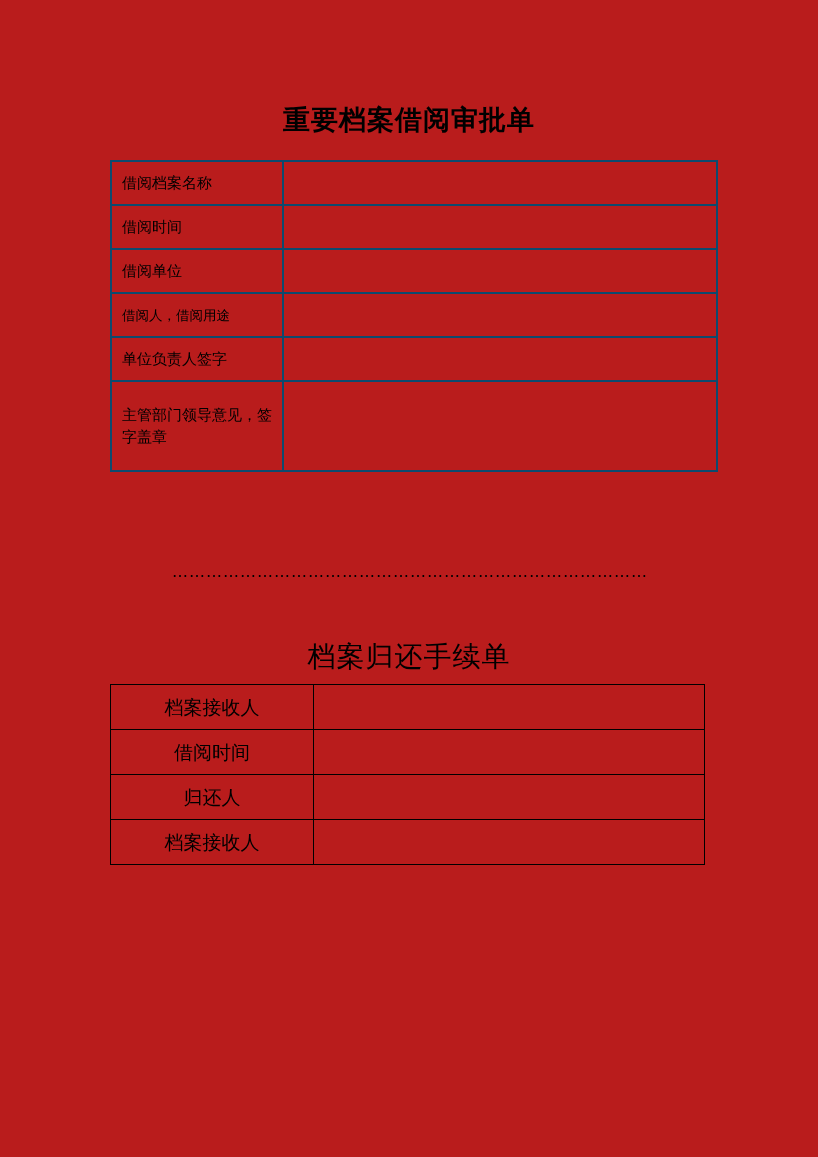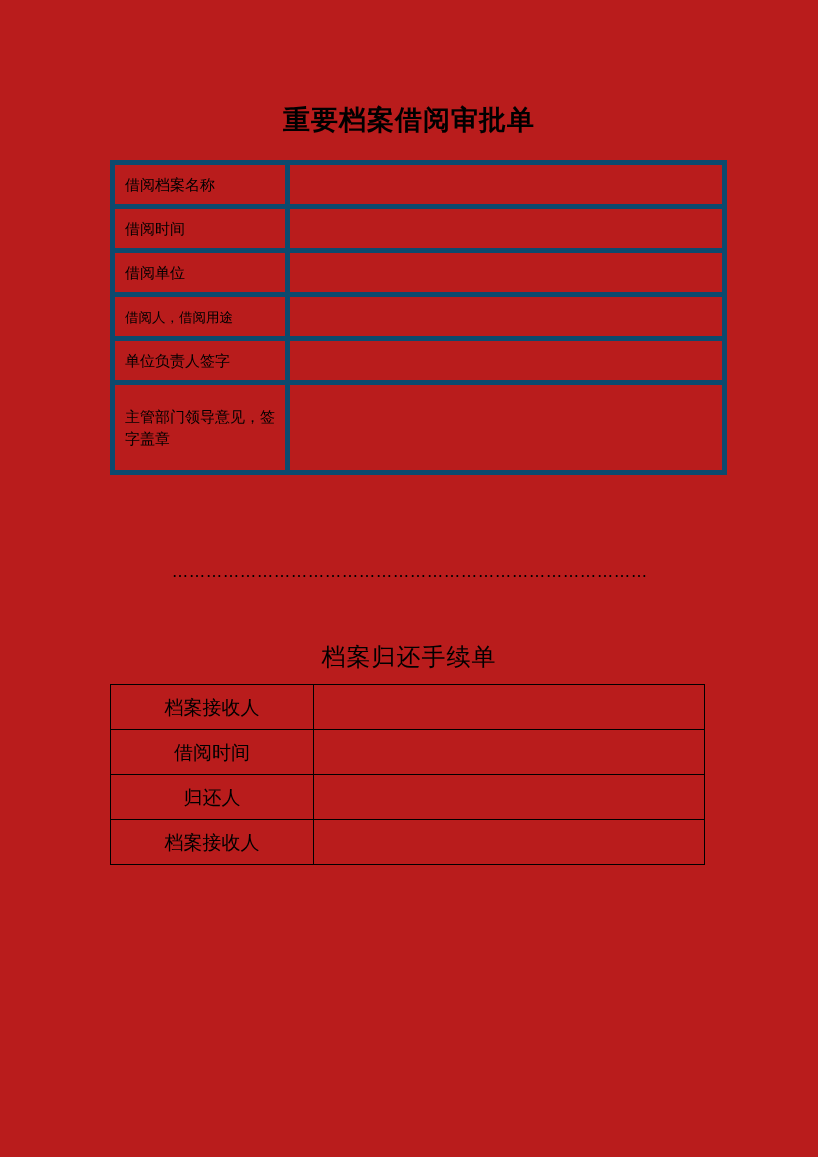--- a/index.html
+++ b/index.html
@@ -41,21 +41,21 @@
   
   .table-approval {
     position: absolute;
     left: 110px;
     top: 160px;
     width: 594px;
     border-collapse: collapse;
     table-layout: fixed;
   }
   .table-approval td {
-    border: 5px solid #0c4a6e;
+    border: 2px solid #0c4a6e;
     vertical-align: middle;
     padding: 0;
   }
   .table-approval td.label {
     width: 160px;
     padding: 0 0 0 10px;
     font-size: 15px;
     font-family: "DejaVu Sans", sans-serif;
     line-height: 22px;
   }
@@ -88,21 +88,21 @@
   }
 
   
   .doc-title-2 {
     position: absolute;
     left: 0;
     top: 642px;
     width: 818px;
     text-align: center;
     font-family: "DejaVu Sans", sans-serif;
-    font-size: 24px;
+    font-size: 28px;
     letter-spacing: 1px;
     line-height: 30px;
   }
 
   
   .table-return {
     position: absolute;
     left: 110px;
     top: 684px;
     width: 594px;

